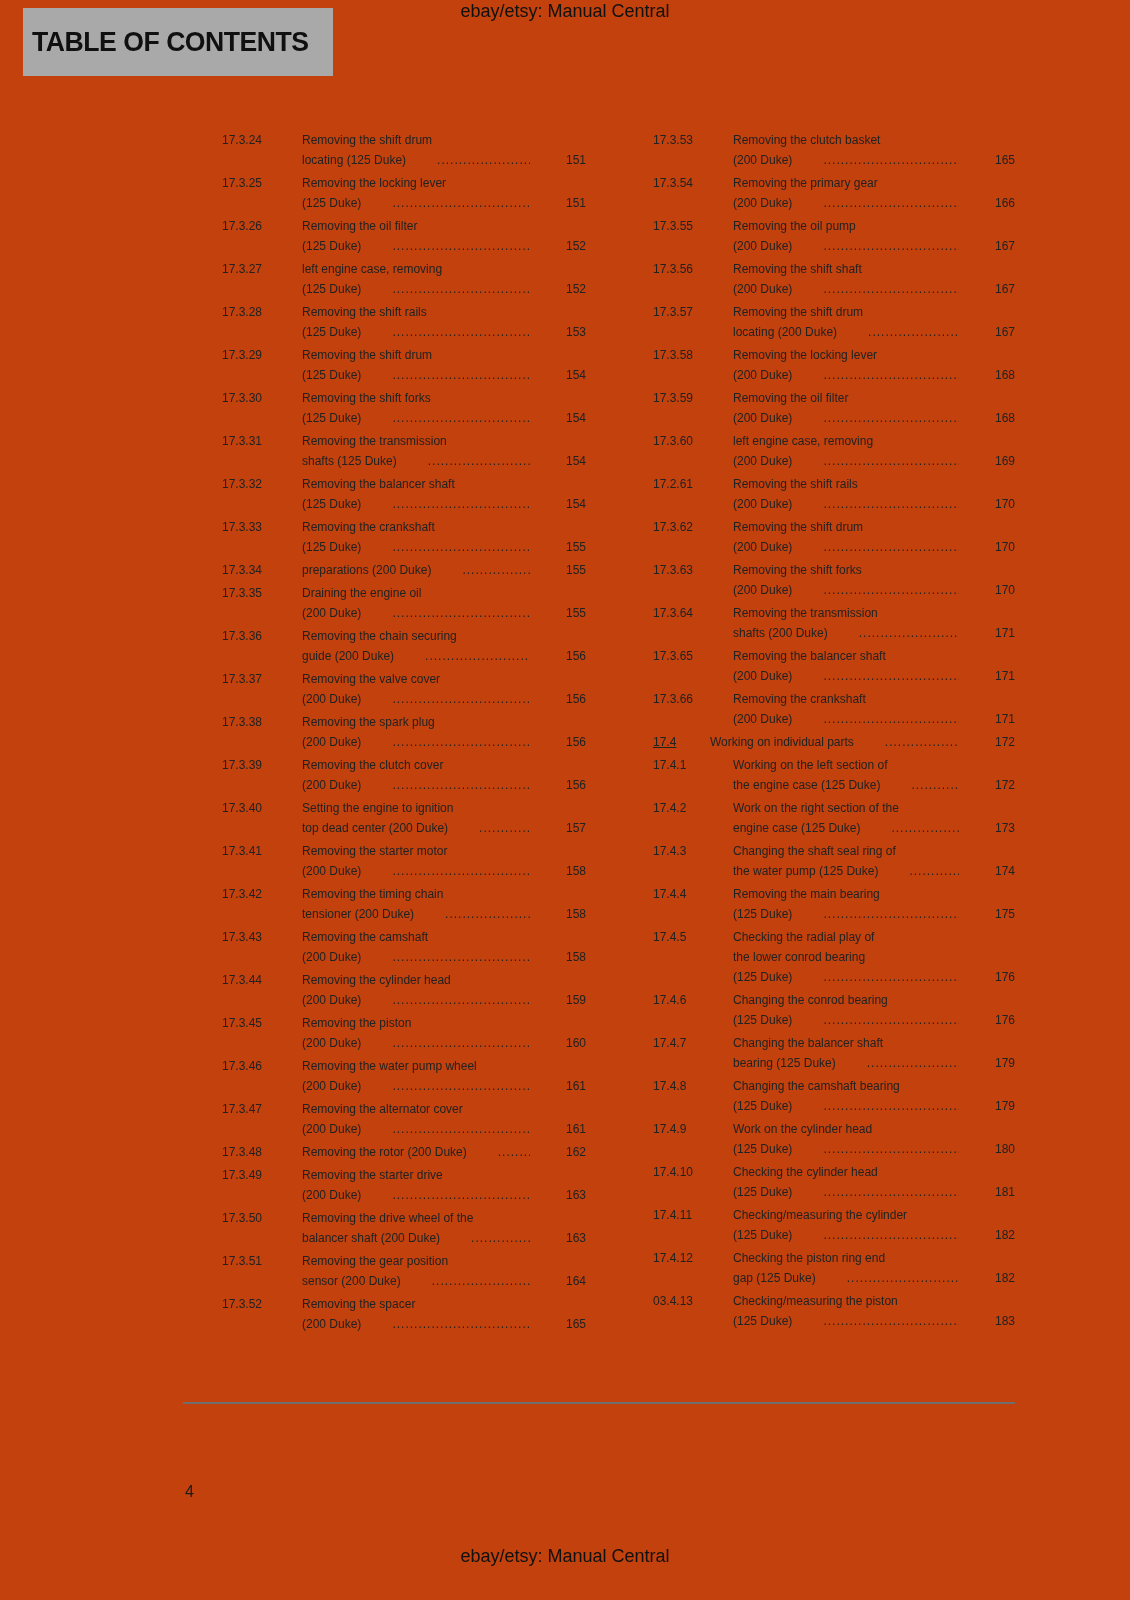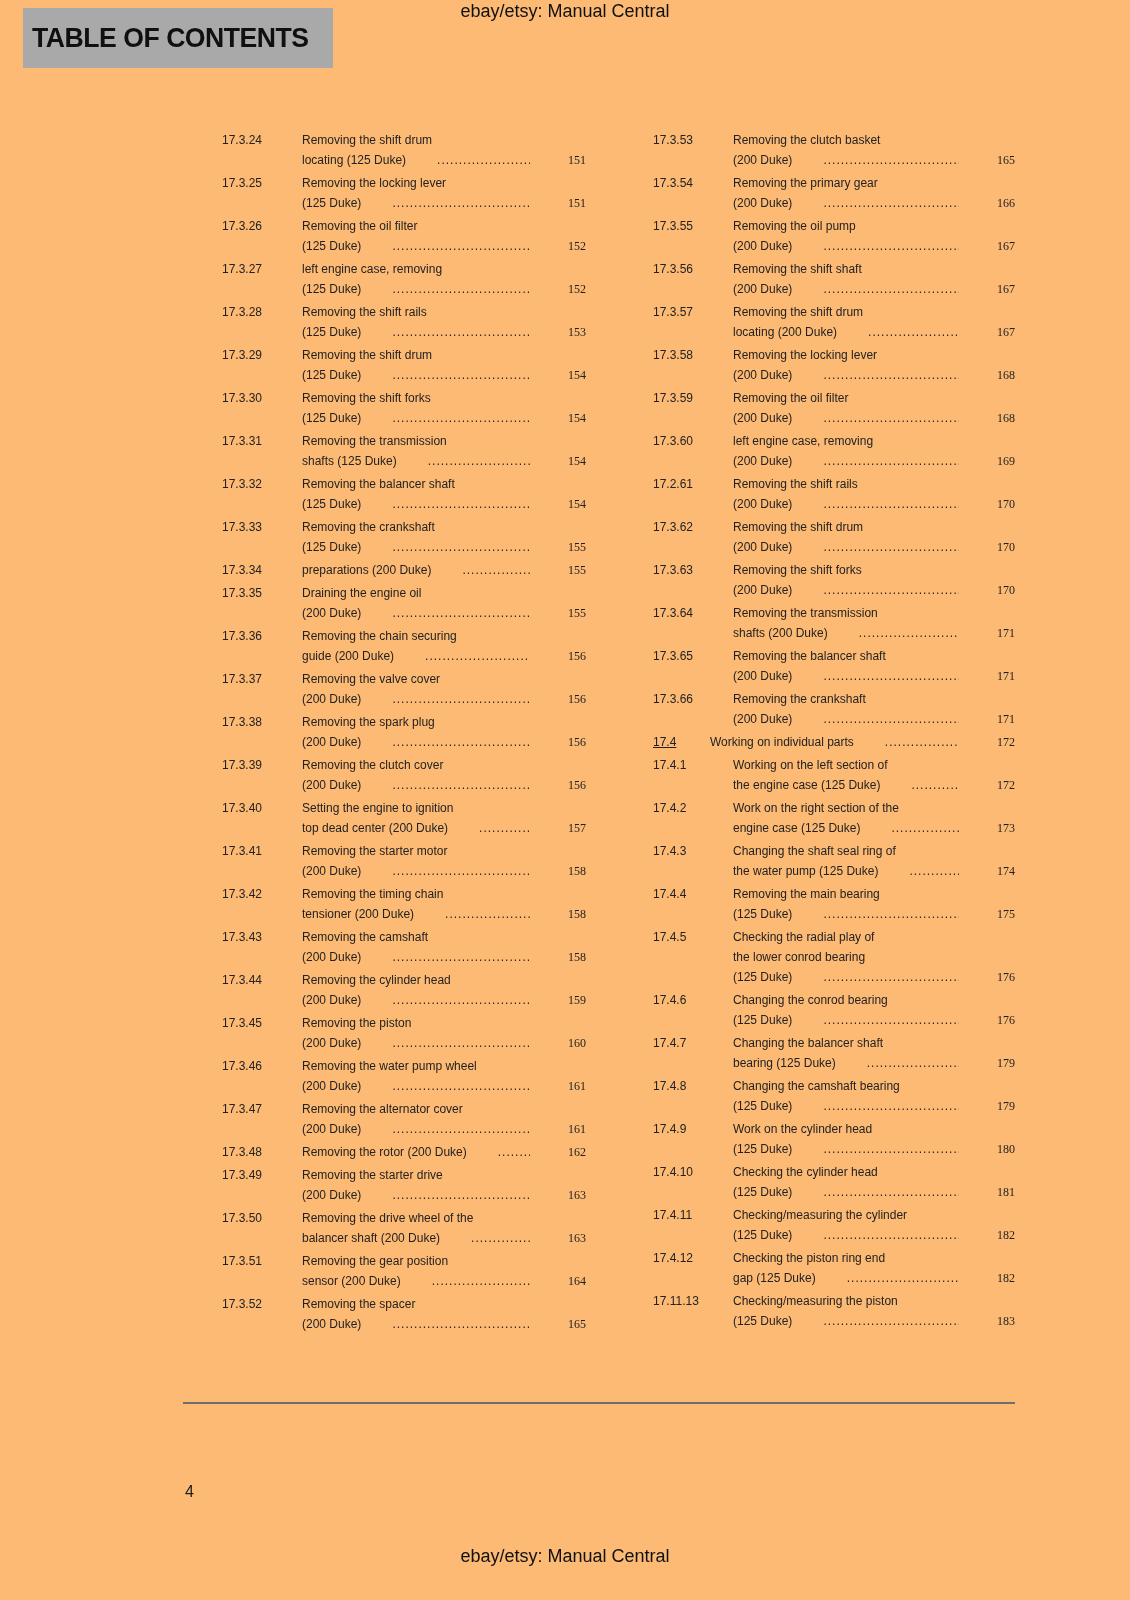--- a/index.html
+++ b/index.html
@@ -4,38 +4,38 @@
 <title>Table of Contents</title>
 <style>
   * { margin: 0; padding: 0; box-sizing: border-box; }
   html, body { background: #ffffff; }
   body { font-family: "Liberation Sans", sans-serif; }
 
   .page {
     position: relative;
     width: 1130px;
     height: 1600px;
-    background: #fdba74;
+    background: #c2410c;
     color: #1c1c1c;
     overflow: hidden;
   }
 
   .top-site-label {
     position: absolute;
     top: 1px; left: 0;
     width: 100%;
     text-align: center;
     font-size: 18px;
     color: #111111;
   }
 
   .title-box {
     position: absolute;
     left: 23px; top: 8px;
-    width: 310px; height: 60px;
+    width: 310px; height: 68px;
     background: #a9a9a9;
     display: flex;
     align-items: center;
     padding-left: 9px;
   }
   .title-box .title-text {
     font-weight: 700;
     font-size: 28px;
     letter-spacing: -0.5px;
     color: #101010;
@@ -62,21 +62,21 @@
   .toc-line.last { display: flex; align-items: baseline; gap: 29px; }
   .toc-text  { white-space: nowrap; }
   .dots {
     flex: 1;
     overflow: hidden;
     white-space: nowrap;
     margin: 0 3px 0 2px;
     letter-spacing: 1px;
     color: #222222;
   }
-  .pg { flex-shrink: 0; min-width: 24px; text-align: right; font-family: Liberation Serif, serif; }
+  .pg { flex-shrink: 0; min-width: 24px; text-align: right; }
 
   .footer-rule {
     position: absolute;
     left: 183px; top: 1402px;
     width: 832px; height: 2px;
     background: #6e6e6e;
   }
 
   .page-number {
     position: absolute;
@@ -717,21 +717,21 @@
         <div class="toc-body">
           <div class="toc-line"><span class="toc-text">Checking the piston ring end</span></div>
           <div class="toc-line last">
             <span class="toc-text">gap (125 Duke)</span>
             <span class="dots">............................................................................................................................................</span>
             <span class="pg">182</span>
           </div>
         </div>
       </div>
       <div class="toc-entry">
-        <span class="toc-num">17.11.13</span>
+        <span class="toc-num">03.4.13</span>
         <div class="toc-body">
           <div class="toc-line"><span class="toc-text">Checking/measuring the piston</span></div>
           <div class="toc-line last">
             <span class="toc-text">(125 Duke)</span>
             <span class="dots">............................................................................................................................................</span>
             <span class="pg">183</span>
           </div>
         </div>
       </div>
     </div>

